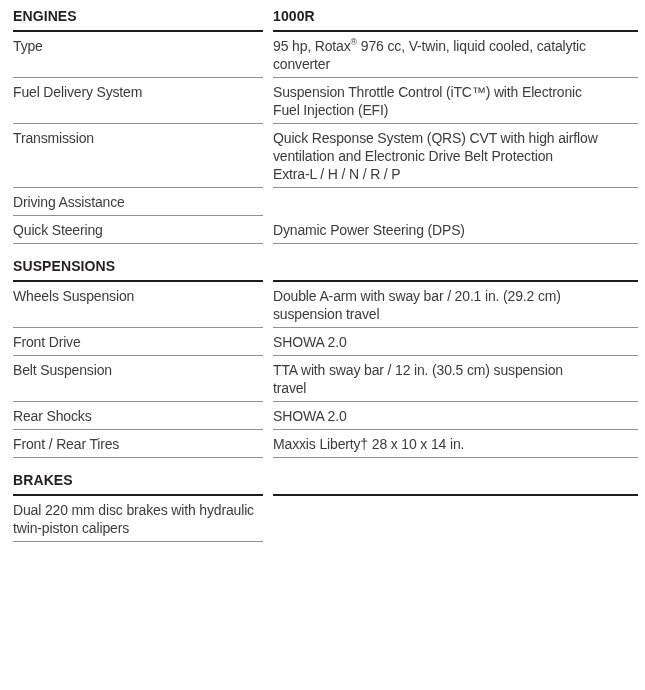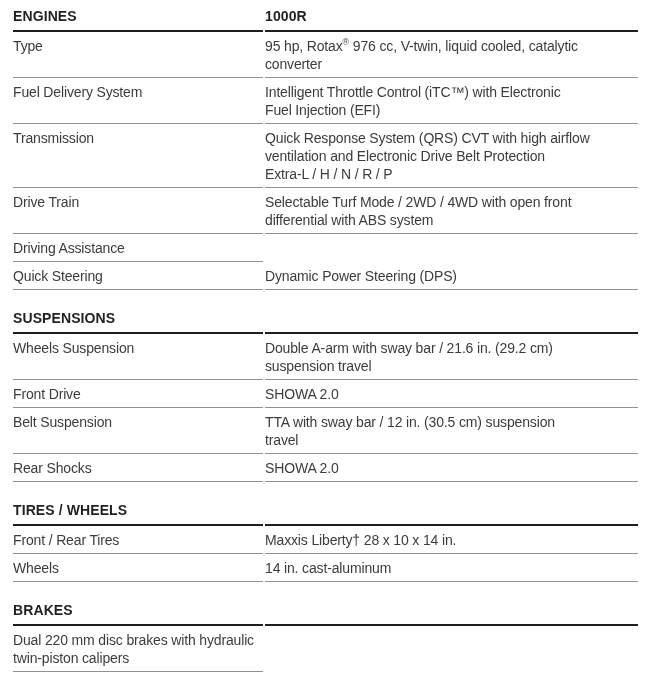--- a/index.html
+++ b/index.html
@@ -15,26 +15,26 @@
     background: var(--bg);
     font-family: "Liberation Sans", "DejaVu Sans", sans-serif;
   }
   body {
     height: 690px;
     padding: 8px 7px 0 13px;
     overflow: hidden;
   }
   .spec-table { width: 625px; }
   section { display: block; }
-  section + section .heading-row { margin-top: 20px; }
+  section + section .heading-row { margin-top: 14px; }
 
   .row {
     display: grid;
     grid-template-columns: 250px 1fr;
-    column-gap: 2px;
+    column-gap: 10px;
   }
   .heading-row .cell {
     font-size: 14px;
     font-weight: bold;
     letter-spacing: 0.1px;
     color: var(--heading-color);
     line-height: 17px;
     padding: 0 0 5px 0;
     border-bottom: 2.5px solid var(--thick-rule);
   }
@@ -62,78 +62,65 @@
         <div class="cell heading">ENGINES</div>
         <div class="cell heading value">1000R</div>
       </div>
       <div class="row body-row">
         <div class="cell label">Type</div>
         <div class="cell value">95 hp, Rotax<sup>®</sup> 976 cc, V-twin, liquid cooled, catalytic
 converter</div>
       </div>
       <div class="row body-row">
         <div class="cell label">Fuel Delivery System</div>
-        <div class="cell value">Intelligent Throttle Control (iTC™) with Electronic
+        <div class="cell value">Suspension Throttle Control (iTC™) with Electronic
 Fuel Injection (EFI)</div>
       </div>
       <div class="row body-row">
         <div class="cell label">Transmission</div>
         <div class="cell value">Quick Response System (QRS) CVT with high airflow
 ventilation and Electronic Drive Belt Protection
 Extra-L / H / N / R / P</div>
-      </div>
-      <div class="row body-row">
-        <div class="cell label">Drive Train</div>
-        <div class="cell value">Selectable Turf Mode / 2WD / 4WD with open front
-differential with ABS system</div>
       </div>
       <div class="row body-row">
         <div class="cell label">Driving Assistance</div>
       </div>
       <div class="row body-row">
         <div class="cell label">Quick Steering</div>
         <div class="cell value">Dynamic Power Steering (DPS)</div>
       </div>
     </section>
     <section>
       <div class="row heading-row">
         <div class="cell heading">SUSPENSIONS</div>
         <div class="cell heading value"></div>
       </div>
       <div class="row body-row">
         <div class="cell label">Wheels Suspension</div>
-        <div class="cell value">Double A-arm with sway bar / 21.6 in. (29.2 cm)
+        <div class="cell value">Double A-arm with sway bar / 20.1 in. (29.2 cm)
 suspension travel</div>
       </div>
       <div class="row body-row">
         <div class="cell label">Front Drive</div>
         <div class="cell value">SHOWA 2.0</div>
       </div>
       <div class="row body-row">
         <div class="cell label">Belt Suspension</div>
         <div class="cell value">TTA with sway bar / 12 in. (30.5 cm) suspension
 travel</div>
       </div>
       <div class="row body-row">
         <div class="cell label">Rear Shocks</div>
         <div class="cell value">SHOWA 2.0</div>
       </div>
     </section>
     <section>
-      <div class="row heading-row">
-        <div class="cell heading">TIRES / WHEELS</div>
-        <div class="cell heading value"></div>
-      </div>
       <div class="row body-row">
         <div class="cell label">Front / Rear Tires</div>
         <div class="cell value">Maxxis Liberty† 28 x 10 x 14 in.</div>
-      </div>
-      <div class="row body-row">
-        <div class="cell label">Wheels</div>
-        <div class="cell value">14 in. cast-aluminum</div>
       </div>
     </section>
     <section>
       <div class="row heading-row">
         <div class="cell heading">BRAKES</div>
         <div class="cell heading value"></div>
       </div>
       <div class="row body-row">
         <div class="cell value">Dual 220 mm disc brakes with hydraulic
 twin-piston calipers</div>

